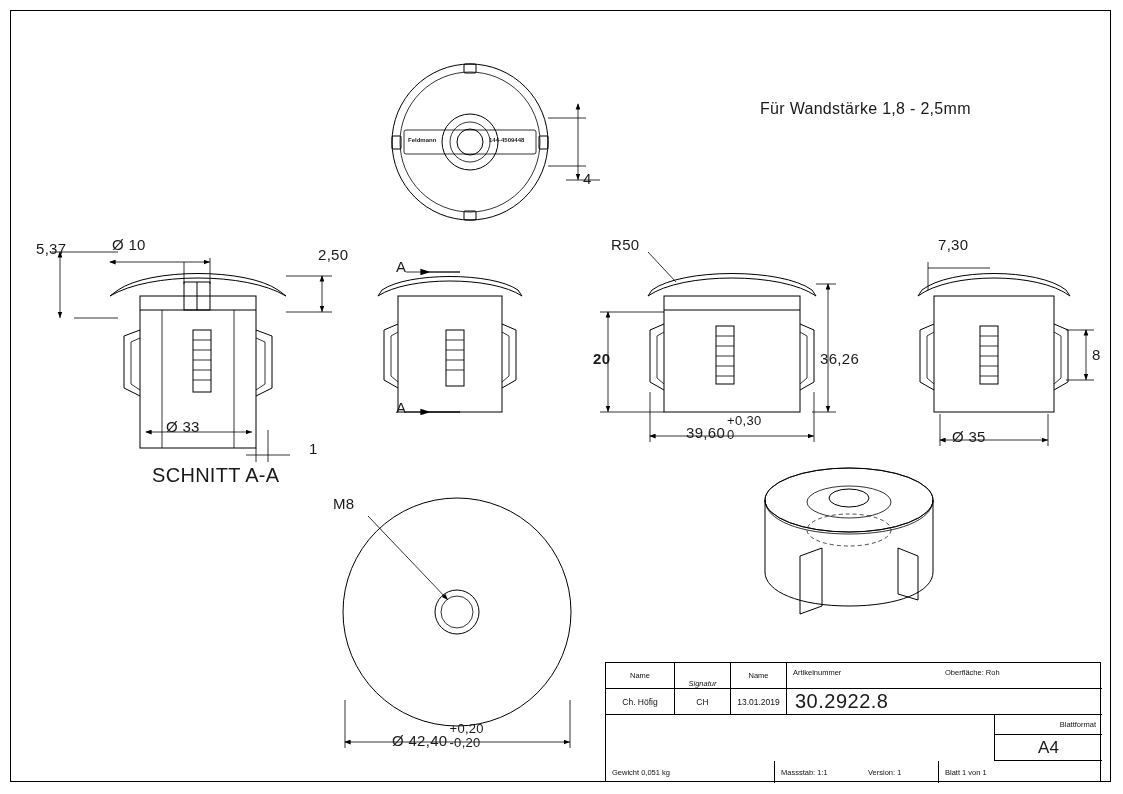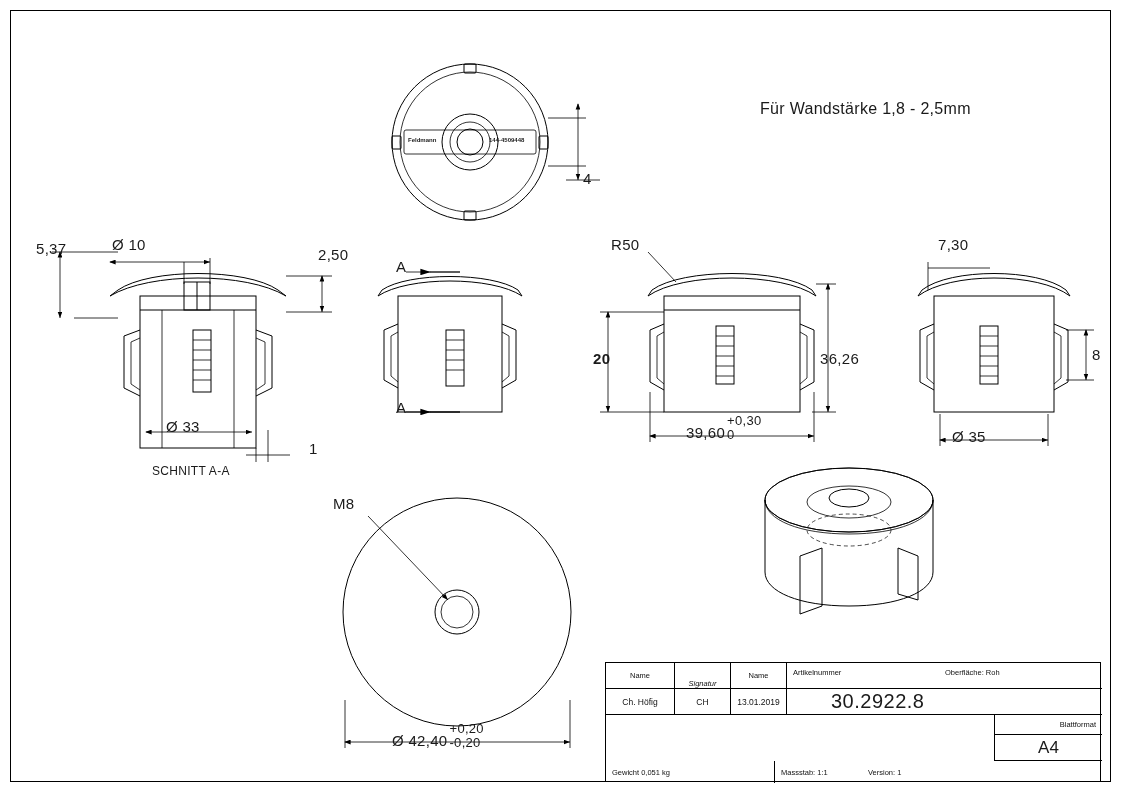--- a/index.html
+++ b/index.html
@@ -14,21 +14,21 @@
   .lnthin{stroke:#000;stroke-width:.8;fill:none;}
   .dim{stroke:#000;stroke-width:.8;fill:none;}
   .hid{stroke:#000;stroke-width:.7;fill:none;stroke-dasharray:4 3;}
   
   .tb{position:absolute;left:605px;top:662px;width:496px;height:120px;border:1.2px solid #000;box-sizing:border-box;}
   .tb div.cell{position:absolute;box-sizing:border-box;}
   .tb .bl{border-left:1px solid #000;}
   .tb .bb{border-bottom:1px solid #000;}
   .cap{font-size:7.5px;color:#111;}
   .val{font-size:8.5px;color:#111;}
-  .big{font-size:20px;letter-spacing:.5px;margin-left:36px;}
+  .big{font-size:20px;letter-spacing:.5px;}
   .a4{font-size:17px;}
   .frac{display:inline-block;vertical-align:middle;font-size:13px;line-height:1.05;text-align:left;margin-left:2px;}
   .tolsup{display:block;}
   .tolsub{display:block;}
   .tolbox{display:inline-block;vertical-align:-1px;}
 </style>
 </head>
 <body>
 
 <div id="sheet">
@@ -211,21 +211,21 @@
 
   <div class="lbl dimtxt" style="left:760px;top:100px;font-size:16px;">Für Wandstärke 1,8 - 2,5mm</div>
 
   <div class="lbl dimtxt" style="left:583px;top:170px;">4</div>
 
   <div class="lbl dimtxt" style="left:36px;top:240px;">5,37</div>
   <div class="lbl dimtxt" style="left:112px;top:236px;">Ø 10</div>
   <div class="lbl dimtxt" style="left:318px;top:246px;">2,50</div>
   <div class="lbl dimtxt" style="left:166px;top:418px;">Ø 33</div>
   <div class="lbl dimtxt" style="left:309px;top:440px;">1</div>
-  <div class="lbl dimtxt" style="left:152px;top:464px;font-size:12px;">SCHNITT A-A</div>
+  <div class="lbl dimtxt" style="left:152px;top:464px;font-size:20px;">SCHNITT A-A</div>
 
   <div class="lbl dimtxt" style="left:396px;top:258px;">A</div>
   <div class="lbl dimtxt" style="left:396px;top:399px;">A</div>
 
   <div class="lbl dimtxt" style="left:611px;top:236px;">R50</div>
   <div class="lbl dimtxt" style="left:593px;top:350px;font-weight:bold;">20</div>
   <div class="lbl dimtxt" style="left:820px;top:350px;">36,26</div>
   <div class="lbl dimtxt" style="left:686px;top:414px;">
     <span>39,60</span><span class="frac tolbox"><span class="tolsup">+0,30</span><span class="tolsub">0</span></span>
   </div>
@@ -280,15 +280,18 @@
 
     <div class="cell" style="left:0;top:98px;width:168px;height:22px;display:flex;align-items:center;padding-left:6px;">
       <span class="cap">Gewicht 0,051 kg</span>
     </div>
     <div class="cell bl" style="left:168px;top:98px;width:88px;height:22px;display:flex;align-items:center;padding-left:6px;">
       <span class="cap">Massstab: 1:1</span>
     </div>
     <div class="cell" style="left:256px;top:98px;width:76px;height:22px;display:flex;align-items:center;padding-left:6px;">
       <span class="cap">Version: 1</span>
     </div>
+    <div class="cell bl" style="left:332px;top:98px;width:164px;height:22px;display:flex;align-items:center;padding-left:6px;">
+      <span class="cap">Blatt 1 von 1</span>
+    </div>
   </div>
 
 </div>
 
 </body></html>

